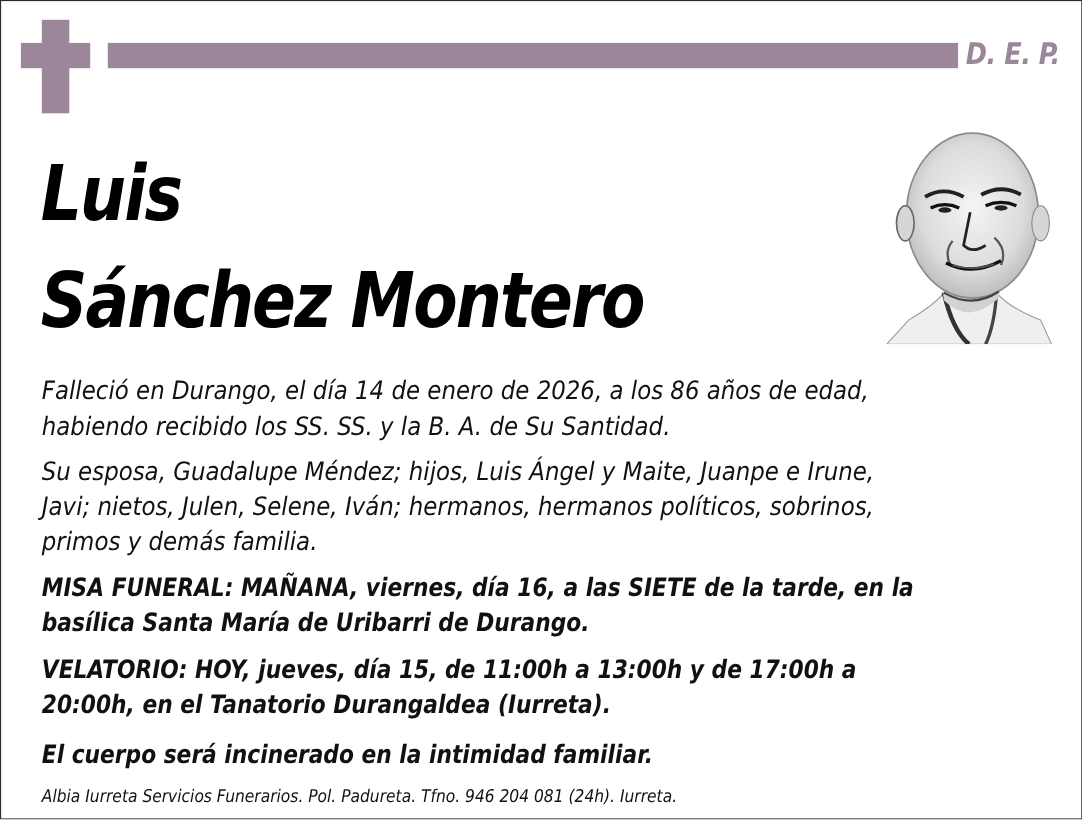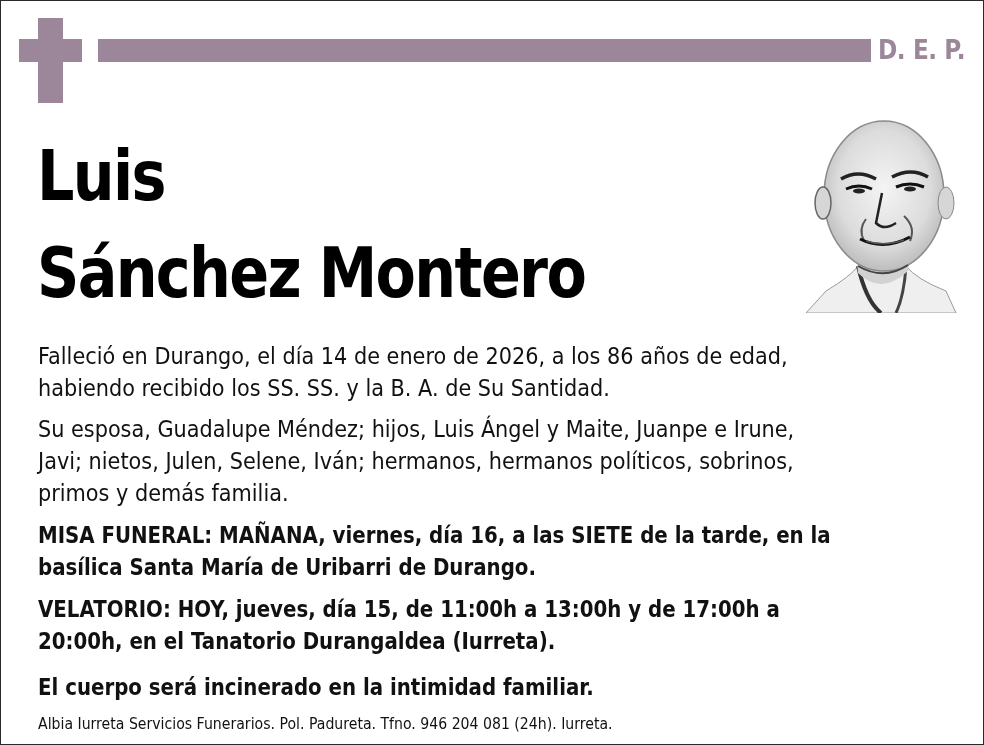--- a/index.html
+++ b/index.html
@@ -1,19 +1,19 @@
 <!DOCTYPE html>
 <html><head>
   <meta charset="utf-8">
   <style>
     html, body { margin: 0; padding: 0; background: #ffffff; }
     body { width: 984px; height: 745px; position: relative; overflow: hidden; }
     .frame {
       position: absolute; left: 0; top: 0; width: 982px; height: 743px;
-      border: 1px solid #2a2a2a; background: #ffffff;
+      border: 1px solid #2a2a2a; background: #ffffff; font-style: italic;
     }
     .cross-v { position: absolute; left: 37px; top: 17px; width: 25px; height: 85px; }
     .cross-h { position: absolute; left: 18px; top: 38px; width: 63px; height: 23px; }
     .header-bar { position: absolute; left: 97px; top: 38px; width: 773px; height: 23px; }
     .dep {
       position: absolute; left: 877px; top: 32px; height: 34px; line-height: 34px;
       font-family: "DejaVu Sans", sans-serif; font-weight: bold; font-size: 27px;
       letter-spacing: -0.5px; transform: scaleX(0.86); transform-origin: left center;
     }
     .name {

